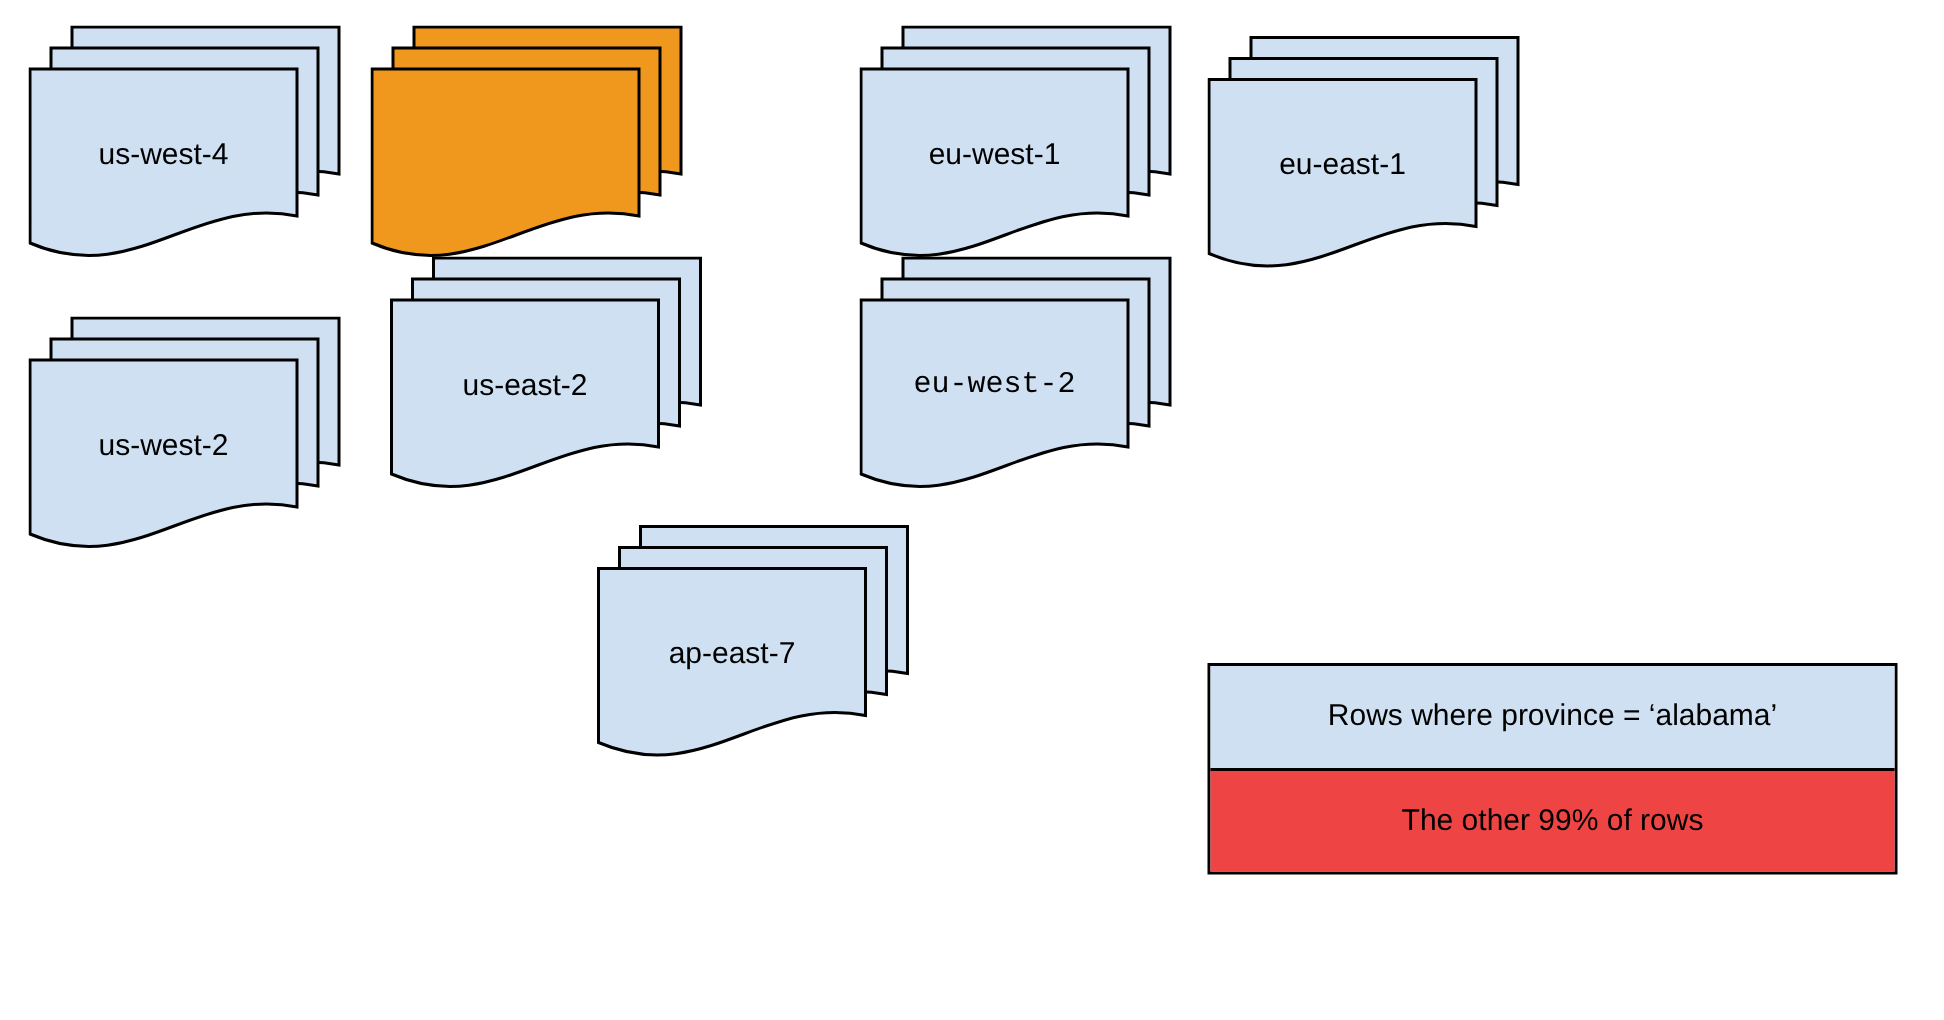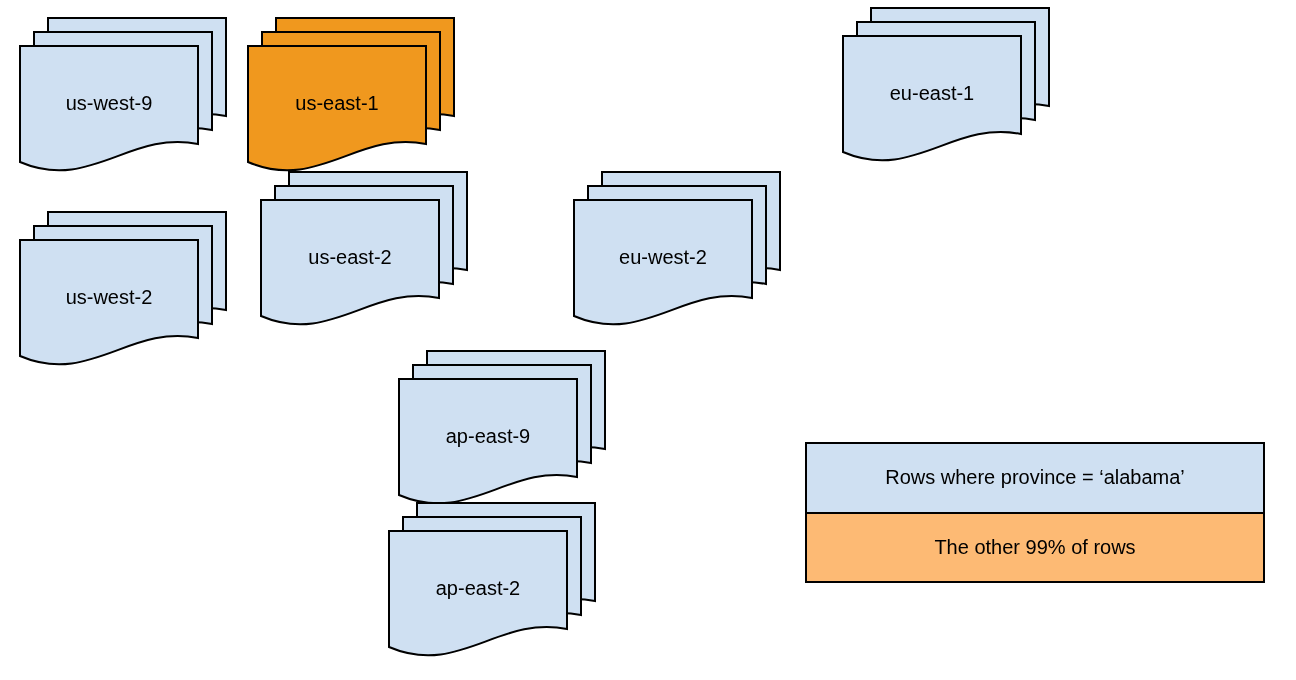--- a/index.html
+++ b/index.html
@@ -46,34 +46,41 @@
 <body>
 
 <div class="canvas">
 
   <div class="stack" style="left:19px; top:17px;">
     <svg width="209" height="156" viewBox="0 0 209 156">
       <path class="sheet" transform="translate(28,0)" d="M1,1 L179,1 L179,99 C111,85 71,147 1,117 Z" fill="#cfe0f2"></path>
       <path class="sheet" transform="translate(14,14)" d="M1,1 L179,1 L179,99 C111,85 71,147 1,117 Z" fill="#cfe0f2"></path>
       <path class="sheet" transform="translate(0,28)" d="M1,1 L179,1 L179,99 C111,85 71,147 1,117 Z" fill="#cfe0f2"></path>
     </svg>
-    <div class="stack-label">us-west-9</div>
+    <div class="stack-label">us-west-4</div>
   </div>
 
   <div class="stack" style="left:247px; top:17px;">
     <svg width="209" height="156" viewBox="0 0 209 156">
       <path class="sheet" transform="translate(28,0)" d="M1,1 L179,1 L179,99 C111,85 71,147 1,117 Z" fill="#f0981e"></path>
       <path class="sheet" transform="translate(14,14)" d="M1,1 L179,1 L179,99 C111,85 71,147 1,117 Z" fill="#f0981e"></path>
       <path class="sheet" transform="translate(0,28)" d="M1,1 L179,1 L179,99 C111,85 71,147 1,117 Z" fill="#f0981e"></path>
     </svg>
-    <div class="stack-label">us-east-1</div>
   </div>
 
+  <div class="stack" style="left:573px; top:17px;">
+    <svg width="209" height="156" viewBox="0 0 209 156">
+      <path class="sheet" transform="translate(28,0)" d="M1,1 L179,1 L179,99 C111,85 71,147 1,117 Z" fill="#cfe0f2"></path>
+      <path class="sheet" transform="translate(14,14)" d="M1,1 L179,1 L179,99 C111,85 71,147 1,117 Z" fill="#cfe0f2"></path>
+      <path class="sheet" transform="translate(0,28)" d="M1,1 L179,1 L179,99 C111,85 71,147 1,117 Z" fill="#cfe0f2"></path>
+    </svg>
+    <div class="stack-label">eu-west-1</div>
+  </div>
 
-  <div class="stack" style="left:805px; top:7px;margin-left:37px;">
+  <div class="stack" style="left:805px; top:24px;">
     <svg width="209" height="156" viewBox="0 0 209 156">
       <path class="sheet" transform="translate(28,0)" d="M1,1 L179,1 L179,99 C111,85 71,147 1,117 Z" fill="#cfe0f2"></path>
       <path class="sheet" transform="translate(14,14)" d="M1,1 L179,1 L179,99 C111,85 71,147 1,117 Z" fill="#cfe0f2"></path>
       <path class="sheet" transform="translate(0,28)" d="M1,1 L179,1 L179,99 C111,85 71,147 1,117 Z" fill="#cfe0f2"></path>
     </svg>
     <div class="stack-label">eu-east-1</div>
   </div>
 
   <div class="stack" style="left:19px; top:171px;margin-top:40px;">
     <svg width="209" height="156" viewBox="0 0 209 156">
@@ -86,50 +93,42 @@
 
   <div class="stack" style="left:247px; top:171px;margin-left:13px;">
     <svg width="209" height="156" viewBox="0 0 209 156">
       <path class="sheet" transform="translate(28,0)" d="M1,1 L179,1 L179,99 C111,85 71,147 1,117 Z" fill="#cfe0f2"></path>
       <path class="sheet" transform="translate(14,14)" d="M1,1 L179,1 L179,99 C111,85 71,147 1,117 Z" fill="#cfe0f2"></path>
       <path class="sheet" transform="translate(0,28)" d="M1,1 L179,1 L179,99 C111,85 71,147 1,117 Z" fill="#cfe0f2"></path>
     </svg>
     <div class="stack-label">us-east-2</div>
   </div>
 
-  <div class="stack" style="left:573px; top:171px;">
+  <div class="stack" style="left:573px; top:171px;font-family:Liberation Mono, monospace;">
     <svg width="209" height="156" viewBox="0 0 209 156">
       <path class="sheet" transform="translate(28,0)" d="M1,1 L179,1 L179,99 C111,85 71,147 1,117 Z" fill="#cfe0f2"></path>
       <path class="sheet" transform="translate(14,14)" d="M1,1 L179,1 L179,99 C111,85 71,147 1,117 Z" fill="#cfe0f2"></path>
       <path class="sheet" transform="translate(0,28)" d="M1,1 L179,1 L179,99 C111,85 71,147 1,117 Z" fill="#cfe0f2"></path>
     </svg>
     <div class="stack-label">eu-west-2</div>
   </div>
 
 
   <div class="stack" style="left:398px; top:350px;">
     <svg width="209" height="156" viewBox="0 0 209 156">
       <path class="sheet" transform="translate(28,0)" d="M1,1 L179,1 L179,99 C111,85 71,147 1,117 Z" fill="#cfe0f2"></path>
       <path class="sheet" transform="translate(14,14)" d="M1,1 L179,1 L179,99 C111,85 71,147 1,117 Z" fill="#cfe0f2"></path>
       <path class="sheet" transform="translate(0,28)" d="M1,1 L179,1 L179,99 C111,85 71,147 1,117 Z" fill="#cfe0f2"></path>
     </svg>
-    <div class="stack-label">ap-east-9</div>
+    <div class="stack-label">ap-east-7</div>
   </div>
 
-  <div class="stack" style="left:388px; top:502px;">
-    <svg width="209" height="156" viewBox="0 0 209 156">
-      <path class="sheet" transform="translate(28,0)" d="M1,1 L179,1 L179,99 C111,85 71,147 1,117 Z" fill="#cfe0f2"></path>
-      <path class="sheet" transform="translate(14,14)" d="M1,1 L179,1 L179,99 C111,85 71,147 1,117 Z" fill="#cfe0f2"></path>
-      <path class="sheet" transform="translate(0,28)" d="M1,1 L179,1 L179,99 C111,85 71,147 1,117 Z" fill="#cfe0f2"></path>
-    </svg>
-    <div class="stack-label">ap-east-2</div>
-  </div>
 
   <div class="legend">
     <div class="legend-row" style="background: rgb(207, 224, 242);">
       <span>Rows where province = ‘alabama’</span>
     </div>
-    <div class="legend-row" style="background: #fdba74;">
+    <div class="legend-row" style="background: #ef4444;">
       <span>The other 99% of rows</span>
     </div>
   </div>
 
 </div>
 
 </body></html>

